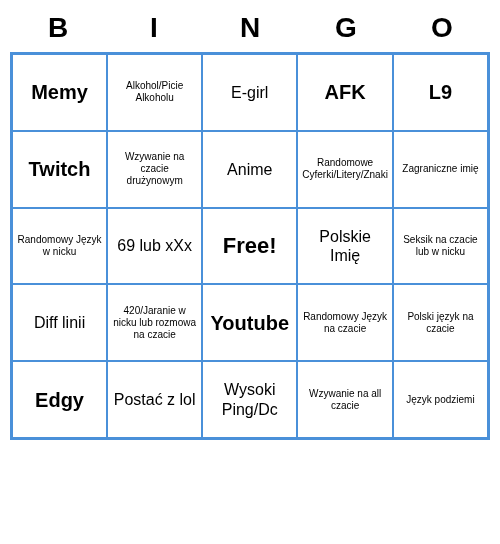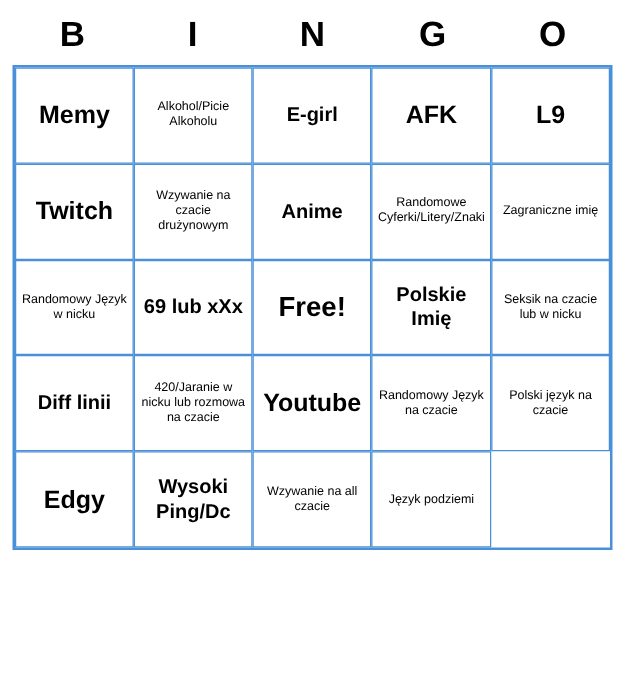--- a/index.html
+++ b/index.html
@@ -55,21 +55,21 @@
       line-height: 1.2;
     }
 
     .bingo-cell.large-text {
       font-size: 20px;
       font-weight: bold;
     }
 
     .bingo-cell.medium-text {
       font-size: 16px;
-      font-weight: bold;
+      font-weight: normal;
     }
 
     .bingo-cell.small-text {
       font-size: 10px;
     }
 
     .bingo-cell.free {
       font-size: 22px;
       font-weight: bold;
       text-align: center;
@@ -101,16 +101,17 @@
     <div class="bingo-cell medium-text">69 lub xXx</div>
     <div class="bingo-cell free">Free!</div>
     <div class="bingo-cell medium-text">Polskie Imię</div>
     <div class="bingo-cell small-text">Seksik na czacie lub w nicku</div>
     <div class="bingo-cell medium-text">Diff linii</div>
     <div class="bingo-cell small-text">420/Jaranie w nicku lub rozmowa na czacie</div>
     <div class="bingo-cell large-text">Youtube</div>
     <div class="bingo-cell small-text">Randomowy Język na czacie</div>
     <div class="bingo-cell small-text">Polski język na czacie</div>
     <div class="bingo-cell large-text">Edgy</div>
+    <div class="bingo-cell medium-text">Postać z lol</div>
     <div class="bingo-cell medium-text">Wysoki Ping/Dc</div>
     <div class="bingo-cell small-text">Wzywanie na all czacie</div>
     <div class="bingo-cell small-text">Język podziemi</div>
   </div>
 
 </body></html>

